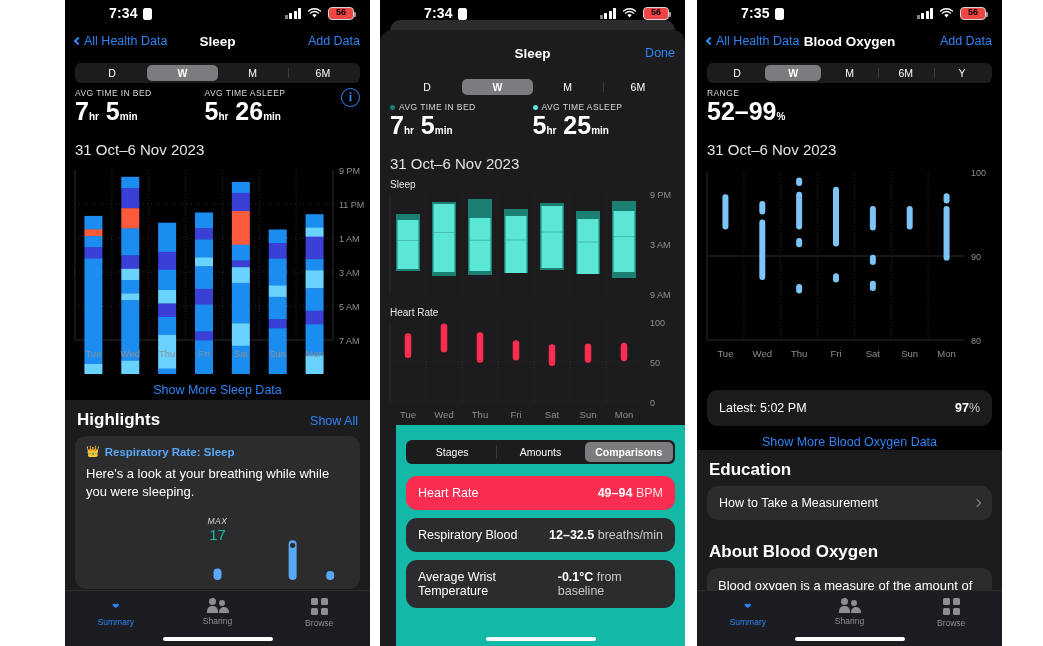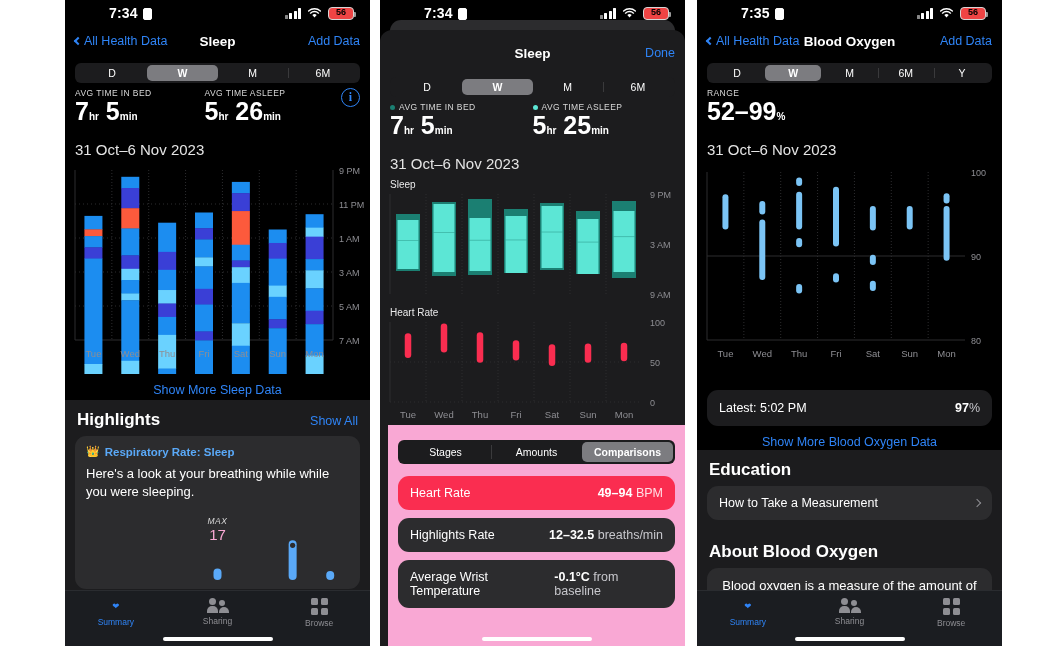--- a/index.html
+++ b/index.html
@@ -78,21 +78,21 @@
   .section { background:#1c1c1e; }
   .sechead { display:flex; align-items:baseline; padding:10px 12px 6px; }
   .sechead h2 { color:#fff; font-size:17px; font-weight:bold; }
   .sechead .more { margin-left:auto; color:#2f84f6; font-size:12.5px; cursor:pointer;}
   .card { background:#2c2c2e; border-radius:11px; margin:0 10px; padding:9px 11px; }
   .cardttl { color:#5aa9f8; font-size:11.5px; font-weight:bold; display:flex; align-items:center; gap:5px;}
   .cardbody { color:#fff; font-size:13px; line-height:1.42; margin-top:7px;}
   .hi-chart { margin-top:14px; position:relative; height:64px; }
   .maxlbl { position:absolute; left:50%; transform:translateX(-50%); top:0; text-align:center; }
   .maxlbl .k { font-size:8.5px; color:#d8d8d8; letter-spacing:.5px;font-style:italic;}
-  .maxlbl .v { font-size:15px; color:#f9a8d4; font-weight:normal; }
+  .maxlbl .v { font-size:15px; color:#14b8a6; font-weight:normal; }
 
   
   .row { background:#2c2c2e; border-radius:11px; margin:0 10px 8px; padding:10px 12px;
          display:flex; align-items:center; color:#fff; font-size:12.5px; cursor:pointer;}
   .row .val { margin-left:auto; font-weight:bold; font-size:12.5px;}
   .row .val .sfx { font-weight:normal; color:#c7c7cc;}
   .row.accent { background:#fa2d50; }
   .row.accent .val .sfx { color:#ffdfe5; }
   .chev-r { margin-left:auto; width:6px;height:6px;border-top:1.8px solid #8e8e93;border-right:1.8px solid #8e8e93;
             transform:rotate(45deg); }
@@ -450,33 +450,33 @@
             <text x="28" y="242" class="xlab">Tue</text>
             <text x="64" y="242" class="xlab">Wed</text>
             <text x="100" y="242" class="xlab">Thu</text>
             <text x="136" y="242" class="xlab">Fri</text>
             <text x="172" y="242" class="xlab">Sat</text>
             <text x="208" y="242" class="xlab">Sun</text>
             <text x="244" y="242" class="xlab">Mon</text>
           </svg>
       </div>
 
-      <div style="position:absolute;left:8px;right:0;bottom:0;background:#f9a8d4;padding-top:8px;">
+      <div style="position:absolute;left:16px;right:0;bottom:0;background:#14b8a6;padding-top:8px;">
         <div class="seg" style="height:24px;margin-bottom:12px;">
           <div>Stages</div>
           <div>Amounts</div>
           <div class="on">Comparisons</div>
         </div>
 
         <div class="row accent">
           <span>Heart Rate</span>
           <span class="val"><span>49–94</span><span class="sfx"> BPM</span></span>
         </div>
         <div class="row">
-          <span>Highlights Rate</span>
+          <span>Respiratory Blood</span>
           <span class="val"><span>12–32.5</span><span class="sfx"> breaths/min</span></span>
         </div>
         <div class="row">
           <span>Average Wrist Temperature</span>
           <span class="val"><span>-0.1°C</span><span class="sfx"> from baseline</span></span>
         </div>
         <div style="height:30px"></div>
         <div class="homebar"></div>
       </div>
     </div>
@@ -567,21 +567,21 @@
         </svg>
     </div>
 
     <div class="latest">
       <span>Latest: 5:02 PM</span>
       <span class="v"><span>97</span><span class="pct">%</span></span>
     </div>
 
     <div class="linkrow">Show More Blood Oxygen Data</div>
 
-    <div class="section" style="position:absolute;left:0;right:0;top:450px;bottom:0;text-align:center;">
+    <div class="section" style="position:absolute;left:0;right:0;top:450px;bottom:0;">
       <div class="sechead">
           <h2>Education</h2>
         </div>
       <div class="row">
         <span>How to Take a Measurement</span>
         <span class="chev-r"></span>
       </div>
       <div class="sechead" style="padding-top:14px;">
           <h2>About Blood Oxygen</h2>
         </div>

